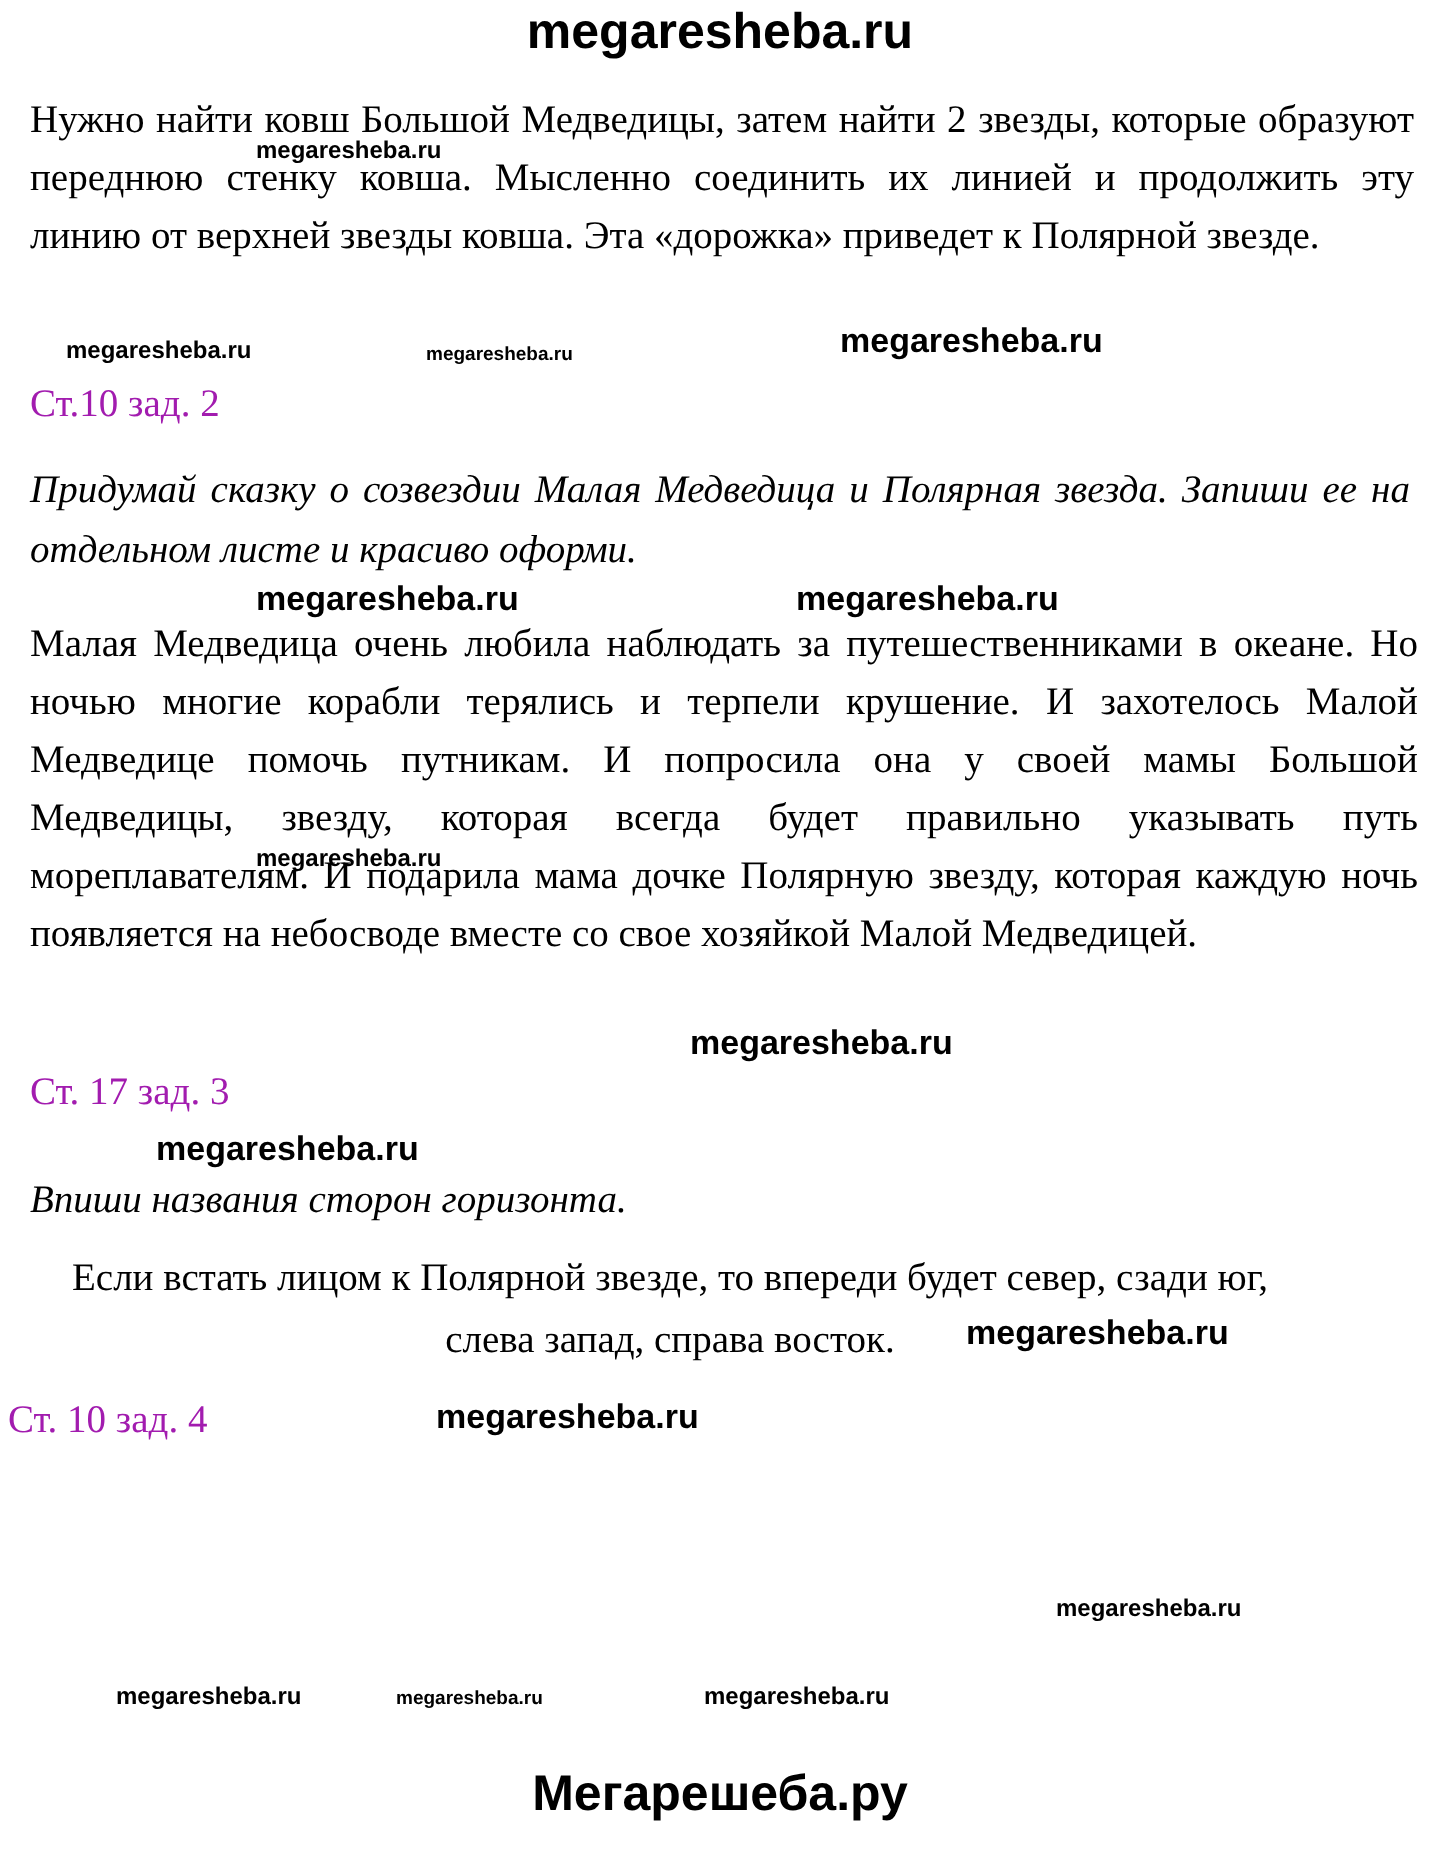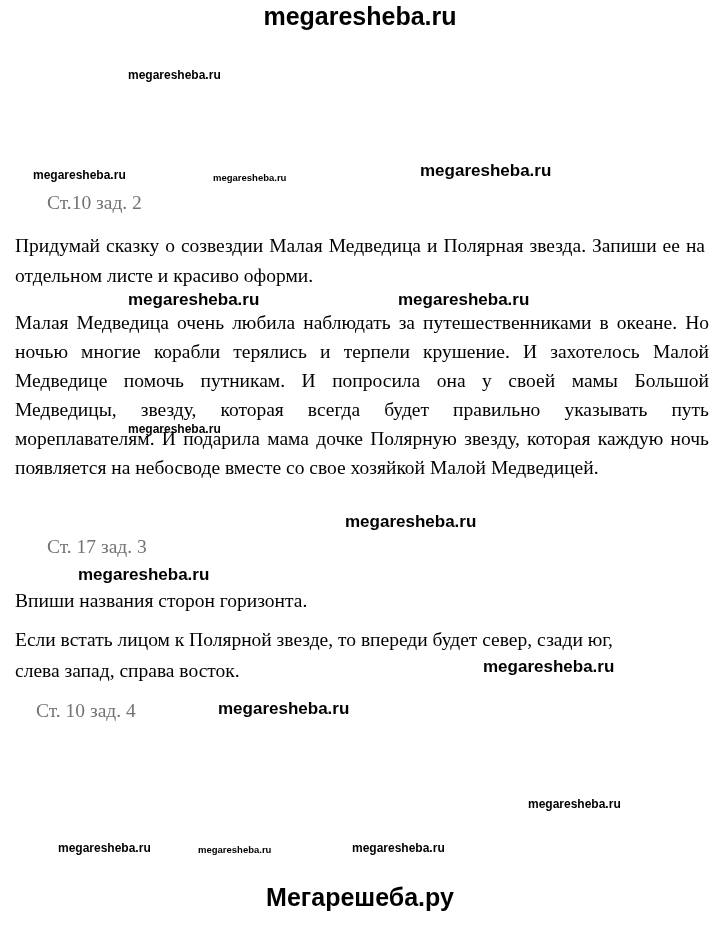--- a/index.html
+++ b/index.html
@@ -20,25 +20,25 @@
     font-family: "Liberation Serif", "DejaVu Serif", serif;
     font-size: 19.5px;
     line-height: 29px;
     text-align: justify;
     color: #000;
   }
   .task-label {
     position: absolute;
     font-family: "Liberation Serif", "DejaVu Serif", serif;
     font-size: 19.5px;
-    color: #737373;
+    color: #a21caf;
     white-space: nowrap;
-    margin-left: 32px;
   }
   .italic-text {
+    font-style: italic;
   }
   .site-title {
     position: absolute;
     width: 100%;
     text-align: center;
     font-family: "Liberation Sans", "DejaVu Sans", sans-serif;
     font-weight: bold;
     font-size: 25px;
     color: #000;
   }
@@ -53,32 +53,33 @@
   .wm-sm { font-size: 12px; }
   .wm-xs { font-size: 9.5px; }
 </style>
 </head>
 <body>
 
 <div class="page">
 
   <div class="site-title" style="top: 2px;">megaresheba.ru</div>
 
+  <div class="body-text" style="top: 46px; left: 15px; width: 692px;">Нужно найти ковш Большой Медведицы, затем найти 2 звезды, которые образуют переднюю стенку ковша. Мысленно соединить их линией и продолжить эту линию от верхней звезды ковша. Эта «дорожка» приведет к Полярной звезде.</div>
 
   <div class="task-label" style="top: 192px; left: 15px;">Ст.10 зад. 2</div>
 
   <div class="body-text italic-text" style="top: 231px; left: 15px; width: 690px; line-height: 30px;">Придумай сказку о созвездии Малая Медведица и Полярная звезда. Запиши ее на отдельном листе и красиво оформи.</div>
 
   <div class="body-text" style="top: 308px; left: 15px; width: 694px;">Малая Медведица очень любила наблюдать за путешественниками в океане. Но ночью многие корабли терялись и терпели крушение. И захотелось Малой Медведице помочь путникам. И попросила она у своей мамы Большой Медведицы, звезду, которая всегда будет правильно указывать путь мореплавателям. И подарила мама дочке Полярную звезду, которая каждую ночь появляется на небосводе вместе со свое хозяйкой Малой Медведицей.</div>
 
   <div class="task-label" style="top: 536px; left: 15px;">Ст. 17 зад. 3</div>
 
   <div class="body-text italic-text" style="top: 586px; left: 15px; width: 690px; text-align: left;">Впиши названия сторон горизонта.</div>
 
-  <div class="body-text" style="top: 624px; left: 15px; width: 640px; line-height: 31px; text-align: left;">Если встать лицом к Полярной звезде, то впереди будет север, сзади юг, слева запад, справа восток.</div>
+  <div class="body-text" style="top: 624px; left: 15px; width: 640px; line-height: 31px; text-align: center;">Если встать лицом к Полярной звезде, то впереди будет север, сзади юг, слева запад, справа восток.</div>
 
   <div class="task-label" style="top: 700px; left: 4px;">Ст. 10 зад. 4</div>
 
 
   <div class="site-title" style="top: 883px;">Мегарешеба.ру</div>
 
   <span class="wm wm-sm" style="left: 128px; top: 68px;">megaresheba.ru</span>
   <span class="wm wm-sm" style="left: 33px;  top: 168px;">megaresheba.ru</span>
   <span class="wm wm-xs" style="left: 213px; top: 172px;">megaresheba.ru</span>
   <span class="wm wm-lg" style="left: 420px; top: 161px;">megaresheba.ru</span>

